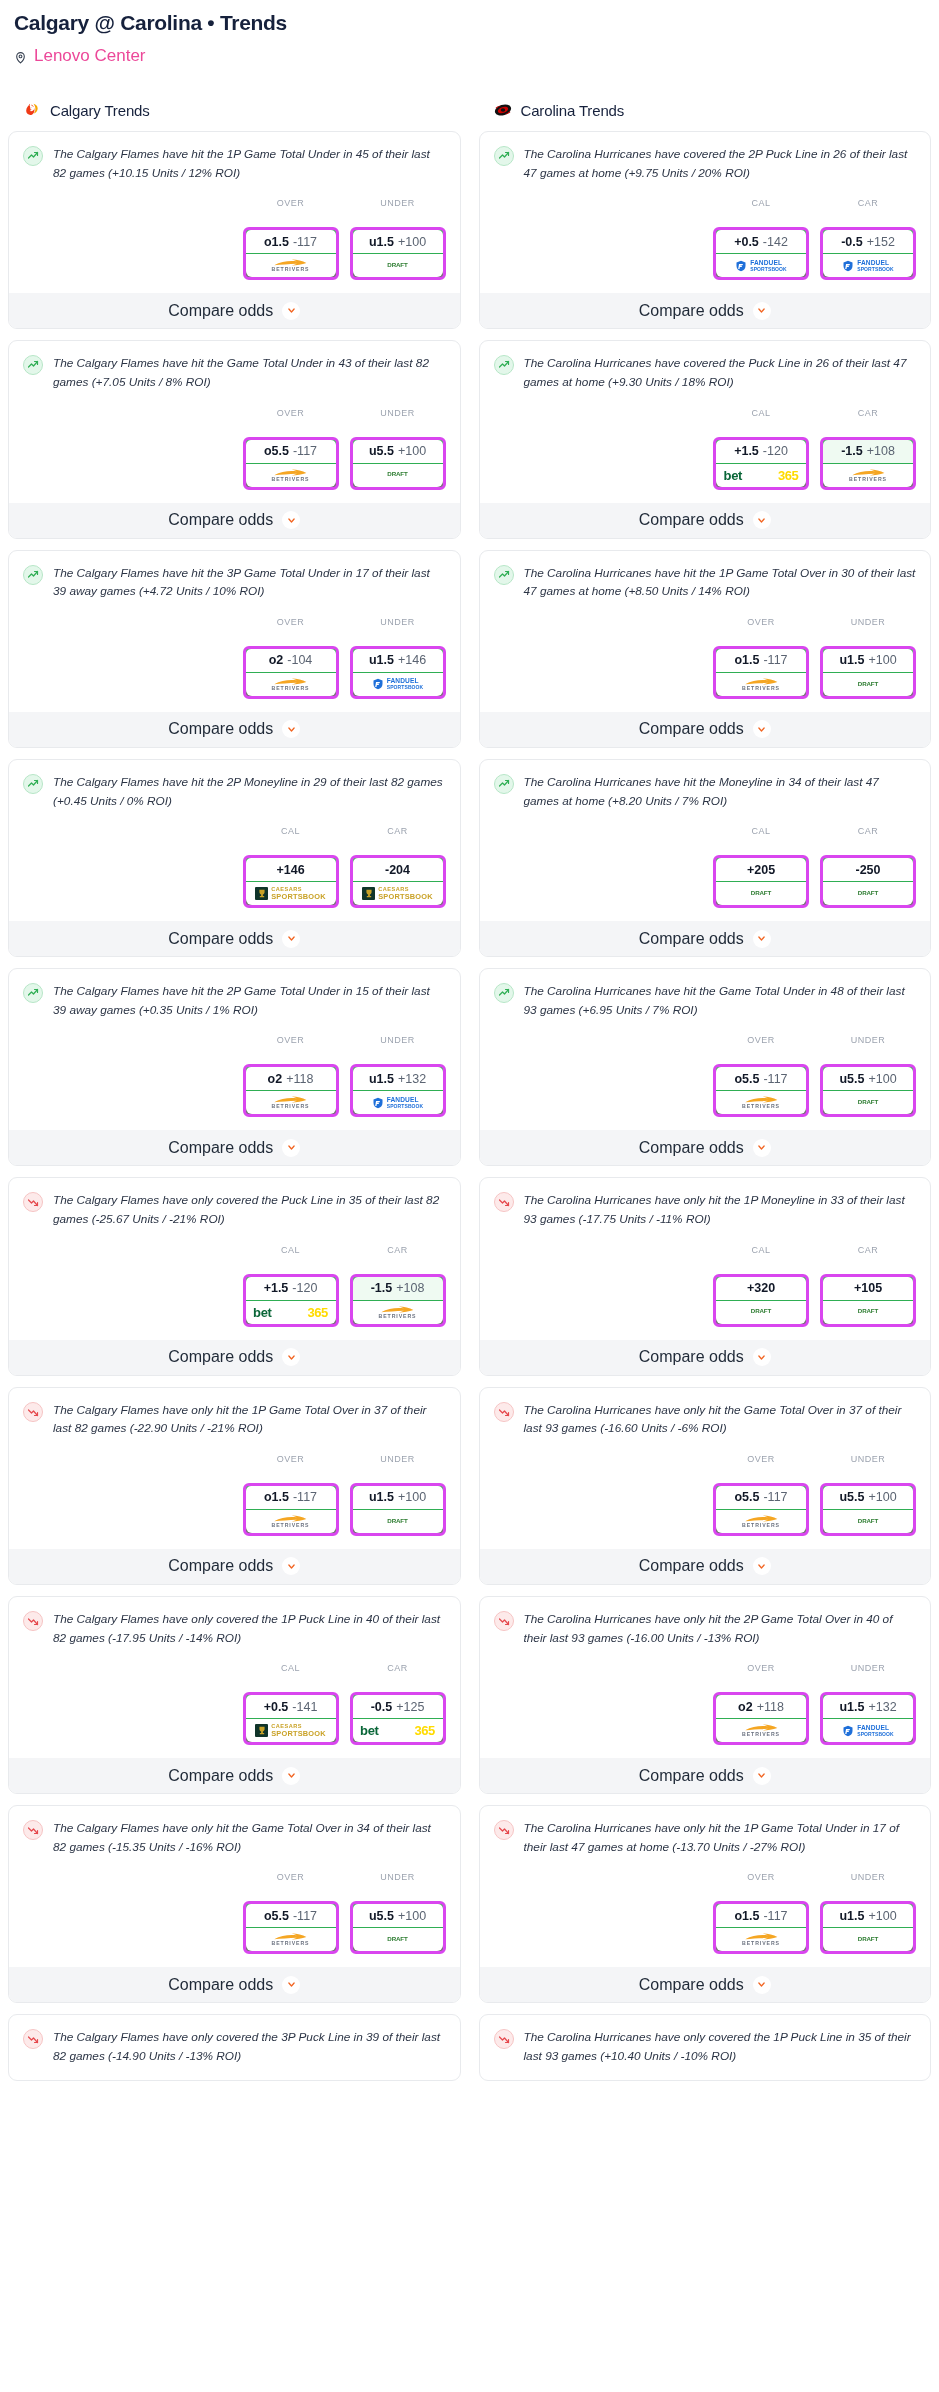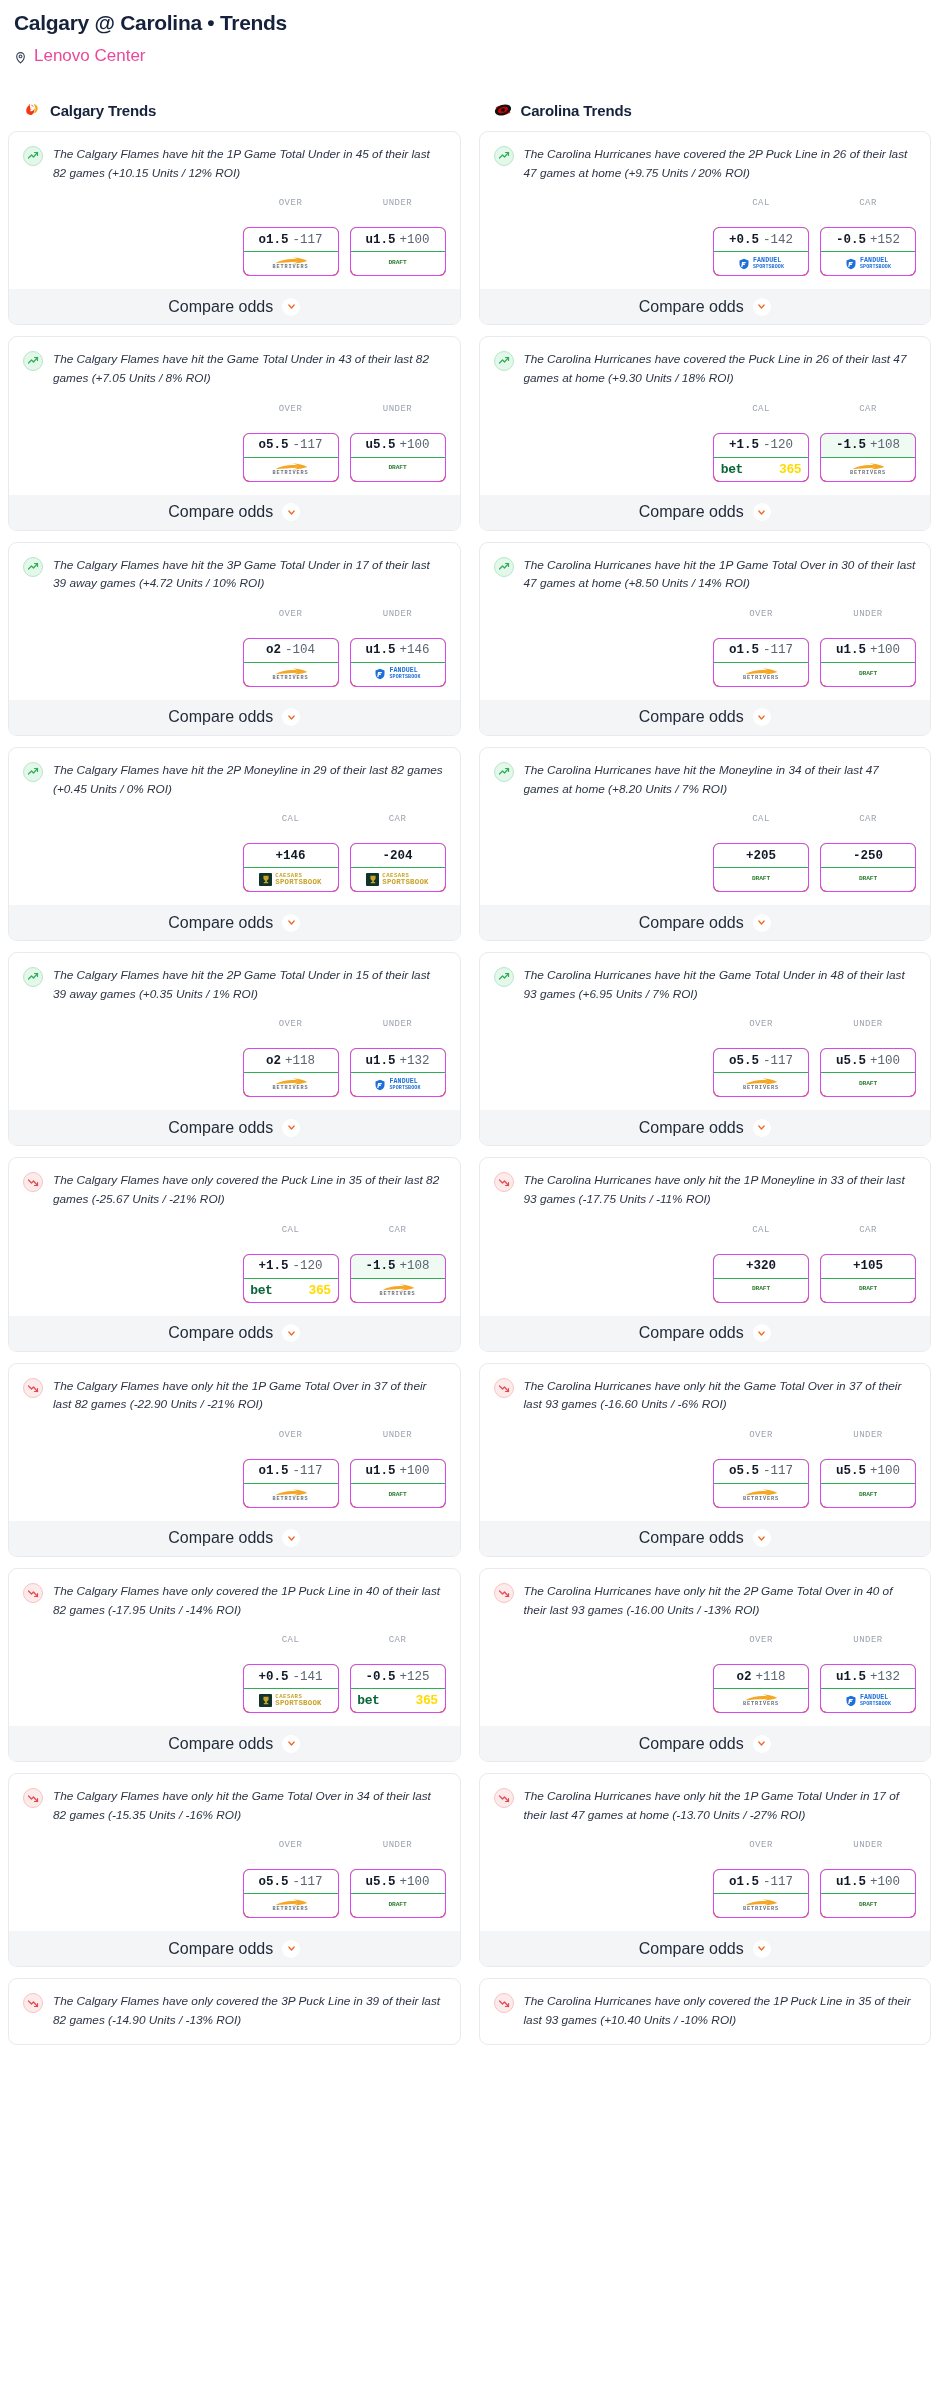--- a/index.html
+++ b/index.html
@@ -40,21 +40,21 @@
   .col-header {
     display: flex;
     align-items: center;
     gap: 8px;
     padding-left: 14px;
     margin-bottom: 11px;
   }
   .team-logo { width: 20px; height: 20px; flex: 0 0 20px; }
   .col-title {
     font-size: 15px;
-    font-weight: bold;
+    font-weight: normal;
     color: #16213c;
     letter-spacing: -0.15px;
   }
 
   .trend-card {
     border: 1px solid #e8eaed;
     border-radius: 9px;
     background: #ffffff;
     overflow: hidden;
     margin-bottom: 11px;
@@ -76,35 +76,34 @@
     line-height: 1.58;
     color: #2b3445;
     flex: 1 1 auto;
   }
 
   .odds-row {
     display: flex;
     justify-content: flex-end;
     gap: 11px;
     padding: 16px 14px 13px 14px;
-    font-family: Liberation Mono, monospace;
   }
   .odds-col { width: 96px; }
   .odds-label {
     text-align: center;
     font-size: 9px;
     letter-spacing: 0.5px;
     color: #9ca3af;
     margin-bottom: 4px;
   }
   .odds-box {
-    border: 1px solid #d946ef;
+    border: 3px solid #d946ef;
     border-radius: 6px;
     overflow: hidden;
-    background: #c2410c;
+    background: #737373;
     margin-top: 19px;
   }
   .odds-value {
     border: 1px solid #2fae54;
     border-radius: 6px 6px 0 0;
     margin: -1px -1px 0 -1px;
     height: 25px;
     display: flex;
     align-items: center;
     justify-content: center;

